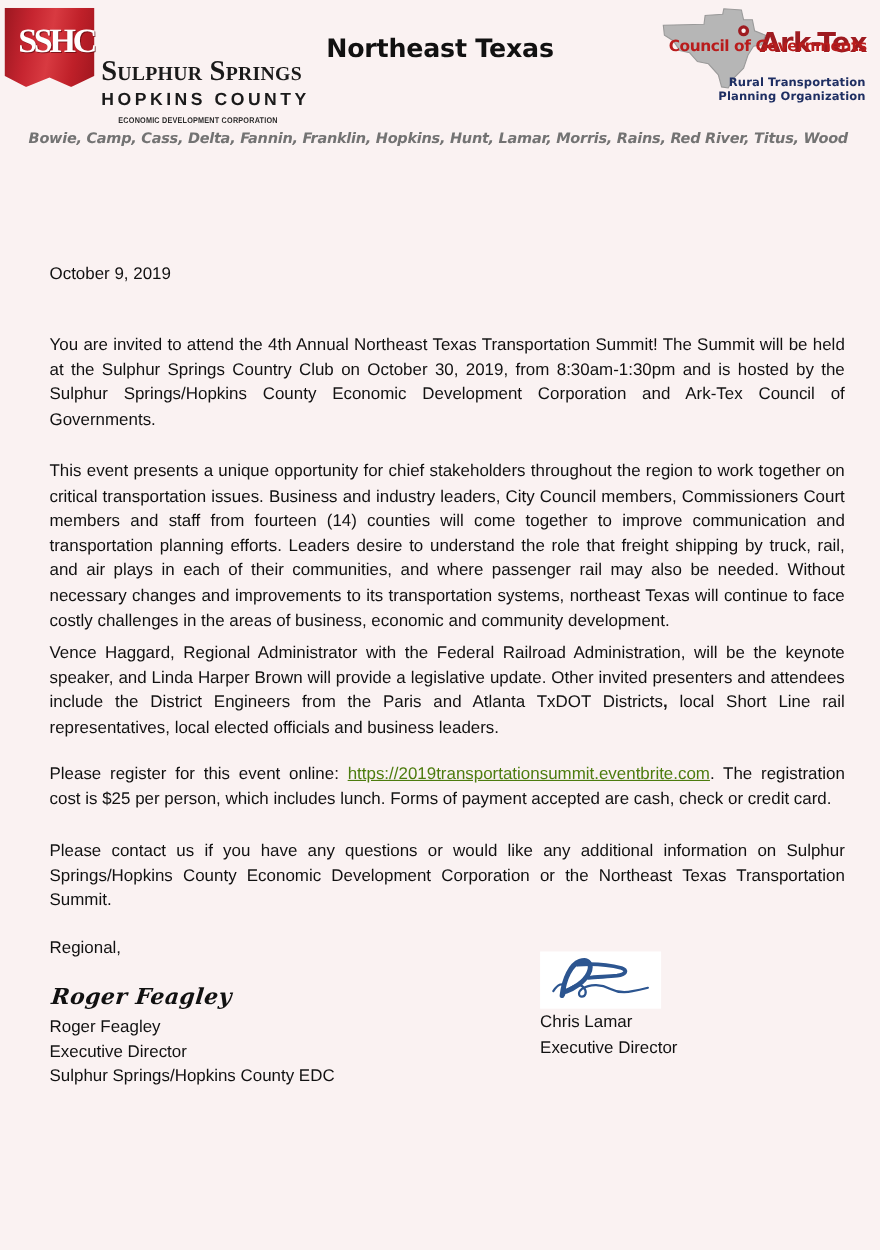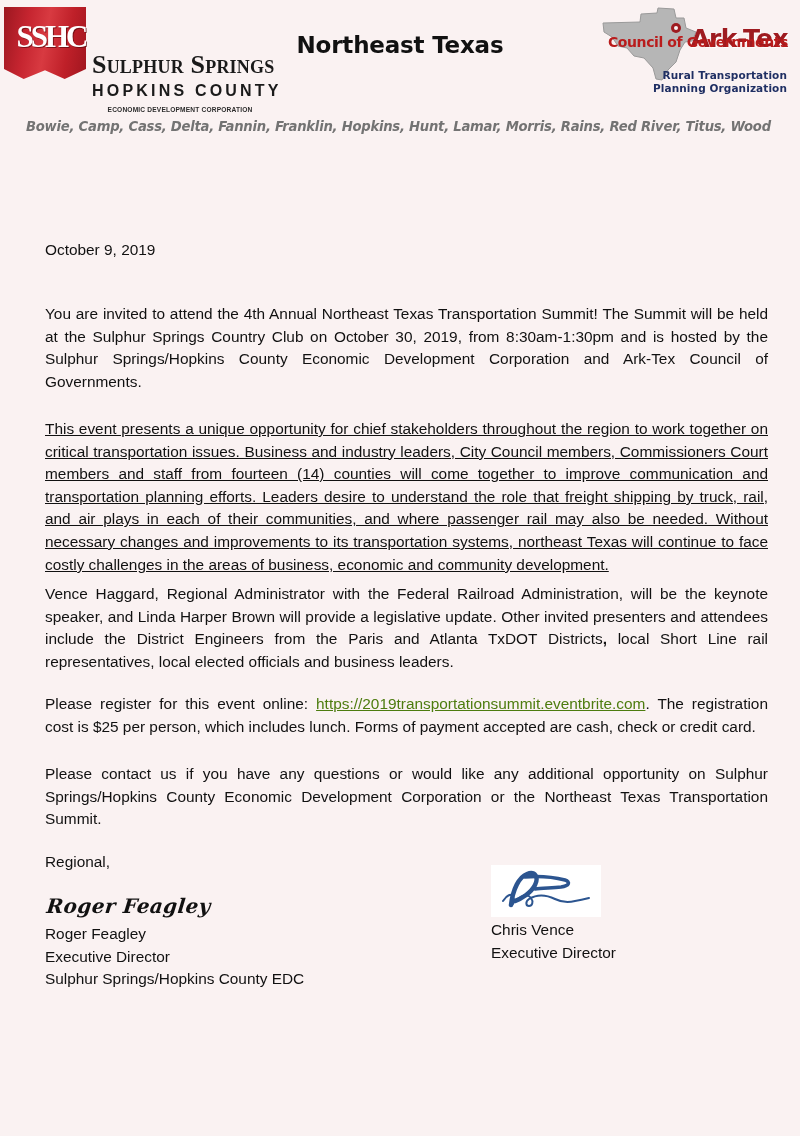--- a/index.html
+++ b/index.html
@@ -213,21 +213,21 @@
     position: absolute;
     left: 0;
     width: 723px;
     margin: 0;
     font-size: 15.4px;
     line-height: 22.6px;
     text-align: justify;
     color: #111111;
   }
   .p1 { top: 303px; }
-  .p2 { top: 418px; text-decoration: underline; }
+  .p2 { top: 418px; }
   .p3 { top: 583px; }
   .p4 { top: 693px; }
   .p5 { top: 763px; }
   .sincerely {
     position: absolute;
     top: 853px;
     left: 0;
     font-size: 15.4px;
     color: #111111;
   }
@@ -329,21 +329,21 @@
   <div class="date">October 9, 2019</div>
 
   <p class="para p1">You are invited to attend the 4th Annual Northeast Texas Transportation Summit! The Summit will be held at the Sulphur Springs Country Club on October 30, 2019, from 8:30am-1:30pm and is hosted by the Sulphur Springs/Hopkins County Economic Development Corporation and Ark-Tex Council of Governments.</p>
 
   <p class="para p2">This event presents a unique opportunity for chief stakeholders throughout the region to work together on critical transportation issues. Business and industry leaders, City Council members, Commissioners Court members and staff from fourteen (14) counties will come together to improve communication and transportation planning efforts. Leaders desire to understand the role that freight shipping by truck, rail, and air plays in each of their communities, and where passenger rail may also be needed.  Without necessary changes and improvements to its transportation systems, northeast Texas will continue to face costly challenges in the areas of business, economic and community development.</p>
 
   <p class="para p3"><span>Vence Haggard, Regional Administrator with the Federal Railroad Administration, will be the keynote speaker, and Linda Harper Brown will provide a legislative update.  Other invited presenters and attendees include the District Engineers from the Paris and Atlanta TxDOT Districts</span><span class="semibold-comma">,</span><span> local Short Line rail representatives, local elected officials and business leaders.</span></p>
 
   <p class="para p4"><span>Please register for this event online: </span><a class="reglink" href="#">https://2019transportationsummit.eventbrite.com</a><span>. The registration cost is $25 per person, which includes lunch. Forms of payment accepted are cash, check or credit card.</span></p>
 
-  <p class="para p5">Please contact us if you have any questions or would like any additional opportunity on Sulphur Springs/Hopkins County Economic Development Corporation or the Northeast Texas Transportation Summit.</p>
+  <p class="para p5">Please contact us if you have any questions or would like any additional information on Sulphur Springs/Hopkins County Economic Development Corporation or the Northeast Texas Transportation Summit.</p>
 
   <div class="sincerely">Regional,</div>
 
   <div class="sig-row">
 
     <div class="sig-col-left">
       <div class="sig-script">Roger Feagley</div>
       <div class="sig-name">Roger Feagley</div>
       <div class="sig-title">Executive Director</div>
       <div class="sig-org">Sulphur Springs/Hopkins County EDC</div>
@@ -354,18 +354,18 @@
         <svg viewBox="0 0 110 52" width="110" height="52">
           <g fill="none" stroke="#2c5590" stroke-linecap="round" stroke-linejoin="round">
             <path d="M20 40 C22 24, 28 12, 36 9 C44 6, 48 12, 44 20 C40 28, 30 34, 24 36" stroke-width="4.5"></path>
             <path d="M34 12 C46 11, 62 12, 74 15 C80 17, 78 21, 70 22 C60 23, 50 23, 44 24" stroke-width="3.5"></path>
             <path d="M12 36 C16 30, 20 28, 22 32 C24 36, 22 40, 20 41" stroke-width="2"></path>
             <path d="M22 38 C30 30, 36 28, 40 33 C43 37, 41 41, 38 41 C35 41, 34 37, 38 34
                      C46 29, 56 30, 64 34 C70 37, 76 38, 84 36 C90 35, 94 34, 98 33" stroke-width="2"></path>
           </g>
         </svg>
       </div>
-      <div class="sig-name">Chris Vence</div>
+      <div class="sig-name">Chris Lamar</div>
       <div class="sig-title">Executive Director</div>
     </div>
 
   </div>
 </div>
 
 </body></html>

